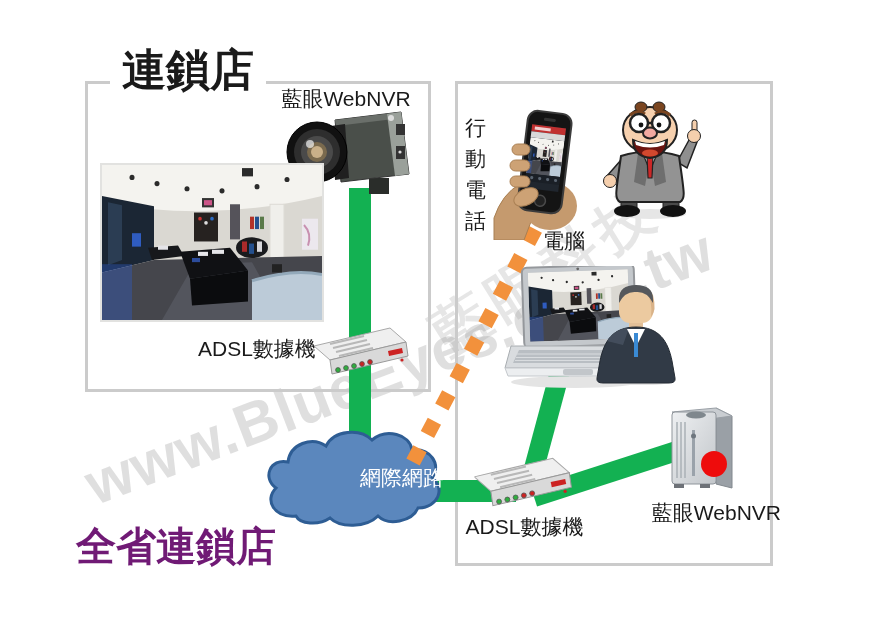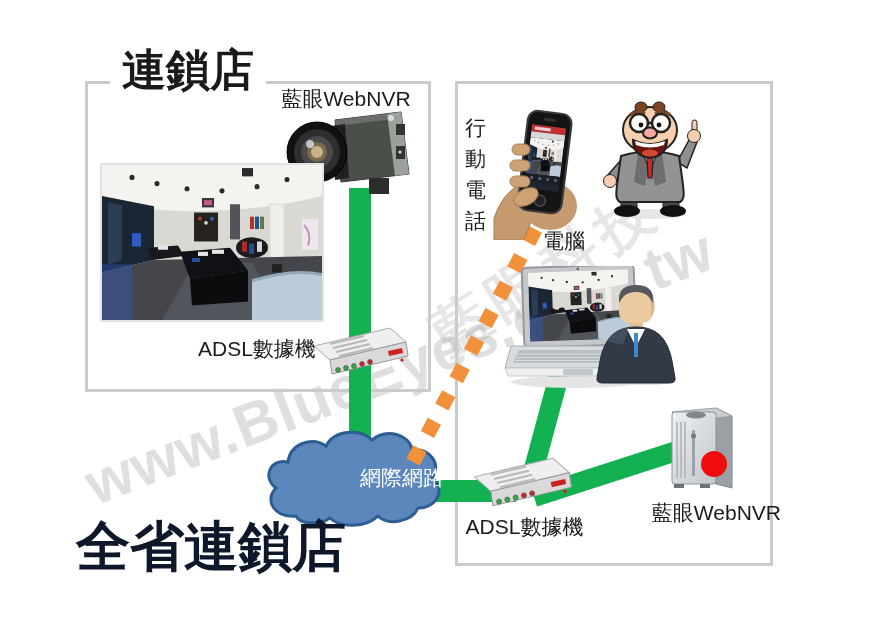--- a/index.html
+++ b/index.html
@@ -30,21 +30,21 @@
   .cloud-label{position:absolute;left:0;top:40px;width:100%;text-align:right;color:#ffffff;
                font-size:21px;z-index:5;}
   
   .lbl{position:absolute;z-index:7;font-size:21px;line-height:25px;}
   .lbl-camera{left:266px;top:86px;width:160px;text-align:center;}
   .lbl-modem-left{left:198px;top:336px;}
   .lbl-mobile{left:462px;top:112px;width:24px;word-break:break-all;text-align:right;line-height:31px;}
   .lbl-computer{left:543px;top:228px;}
   .lbl-nvr{left:613px;top:500px;width:168px;text-align:right;}
   .lbl-modem-bottom{left:462px;top:514px;width:125px;text-align:center;}
-  .lbl-footer{left:76px;top:522px;font-size:54px;font-weight:bold;color:#0f172a;line-height:48px;}
+  .lbl-footer{left:76px;top:522px;font-size:40px;font-weight:bold;color:#701a75;line-height:48px;}
   
   .icon{position:absolute;z-index:6;}
   .icon-camera{left:283px;top:106px;width:130px;height:92px;}
   .icon-snapshot{left:100px;top:163px;width:220px;height:155px;border:2px solid #e2e2e0;background:#fff;}
   .icon-modem-left{left:314px;top:320px;width:104px;height:62px;}
   .icon-modem-bottom{left:474px;top:450px;width:108px;height:64px;}
   .icon-phone{left:492px;top:98px;width:102px;height:142px;}
   .icon-boss{left:597px;top:100px;width:106px;height:120px;}
   .icon-laptop{left:503px;top:266px;width:150px;height:125px;}
   .icon-person{left:595px;top:283px;width:82px;height:102px;}

